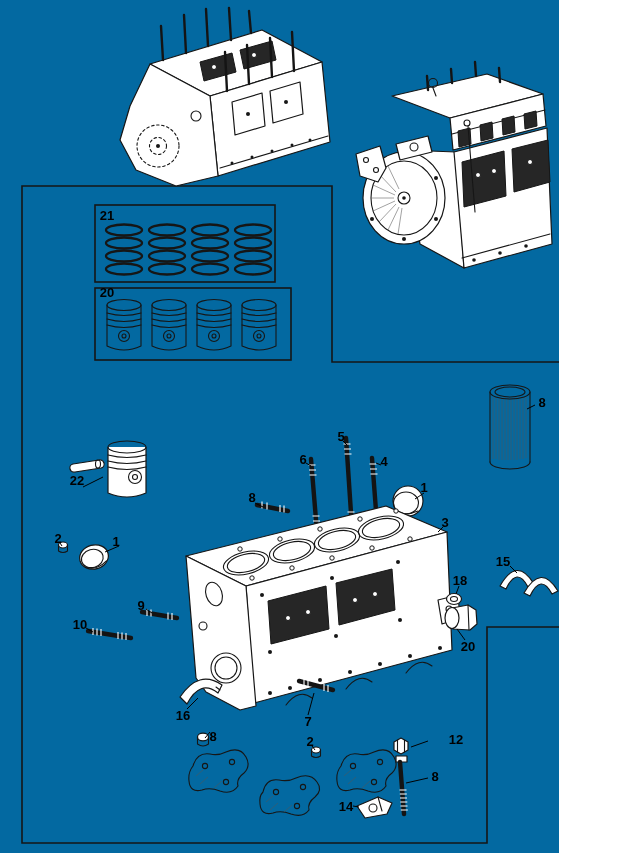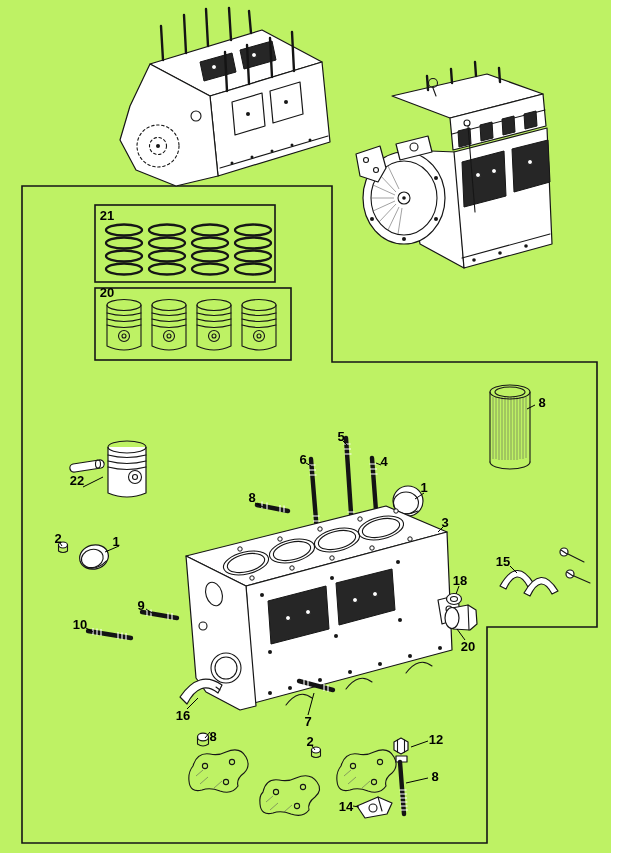--- a/index.html
+++ b/index.html
@@ -1,17 +1,17 @@
 <!DOCTYPE html>
 <html><head>
 <meta charset="utf-8">
 <style>
   *{margin:0;padding:0;box-sizing:border-box}
   html,body{background:#fff}
-  .page{position:relative;width:611px;height:853px;background:#bef264;overflow:hidden;
+  .page{position:relative;width:559px;height:853px;background:#0369a1;overflow:hidden;
         font-family:"Liberation Sans",sans-serif}
   .art{position:absolute;left:0;top:0}
   .callout{position:absolute;transform:translate(-50%,-50%);
            font-family:"Liberation Sans",sans-serif;font-weight:700;
            font-size:13px;color:#000;line-height:1;white-space:nowrap}
   
   .ln{fill:none;stroke:#161616;stroke-width:1.1;stroke-linejoin:round;stroke-linecap:round}
   .fw{fill:#fff;stroke:#161616;stroke-width:1.2;stroke-linejoin:round}
   .dk{fill:#262626;stroke:#161616;stroke-width:1}
   .ring{fill:none;stroke:#161616;stroke-width:2.3}
@@ -384,17 +384,17 @@
   <div class="callout" style="left:116px;top:541px">1</div>
   <div class="callout" style="left:503px;top:561px">15</div>
   <div class="callout" style="left:460px;top:580px">18</div>
   <div class="callout" style="left:141px;top:605px">9</div>
   <div class="callout" style="left:80px;top:624px">10</div>
   <div class="callout" style="left:468px;top:646px">20</div>
   <div class="callout" style="left:183px;top:715px">16</div>
   <div class="callout" style="left:213px;top:736px">8</div>
   <div class="callout" style="left:308px;top:721px">7</div>
   <div class="callout" style="left:310px;top:741px">2</div>
-  <div class="callout" style="left:436px;top:739px">12</div>
+  <div class="callout" style="left:456px;top:739px">12</div>
   <div class="callout" style="left:435px;top:776px">8</div>
   <div class="callout" style="left:346px;top:806px">14</div>
 
 </div>
 
 </body></html>

